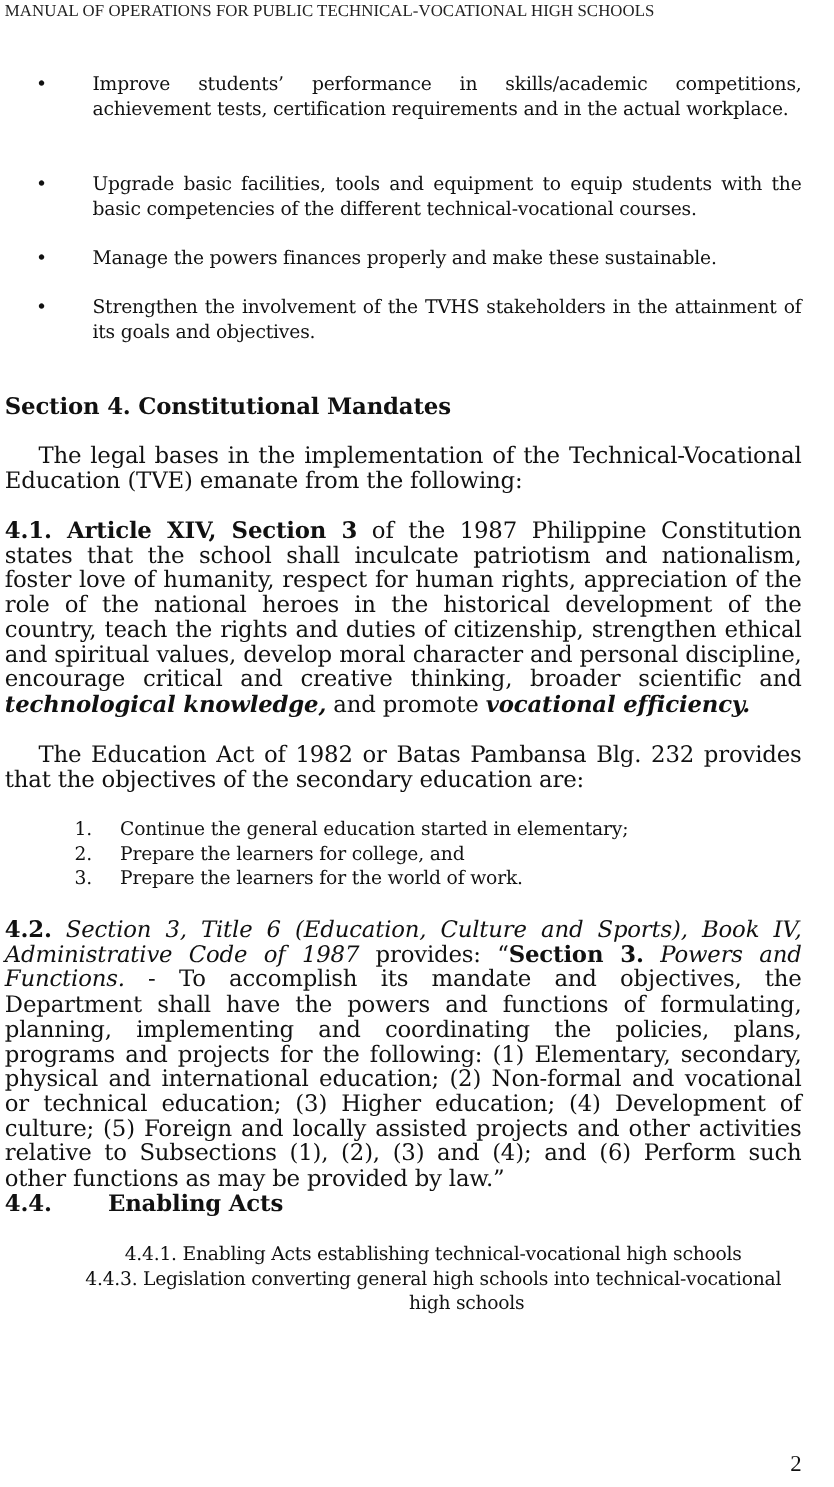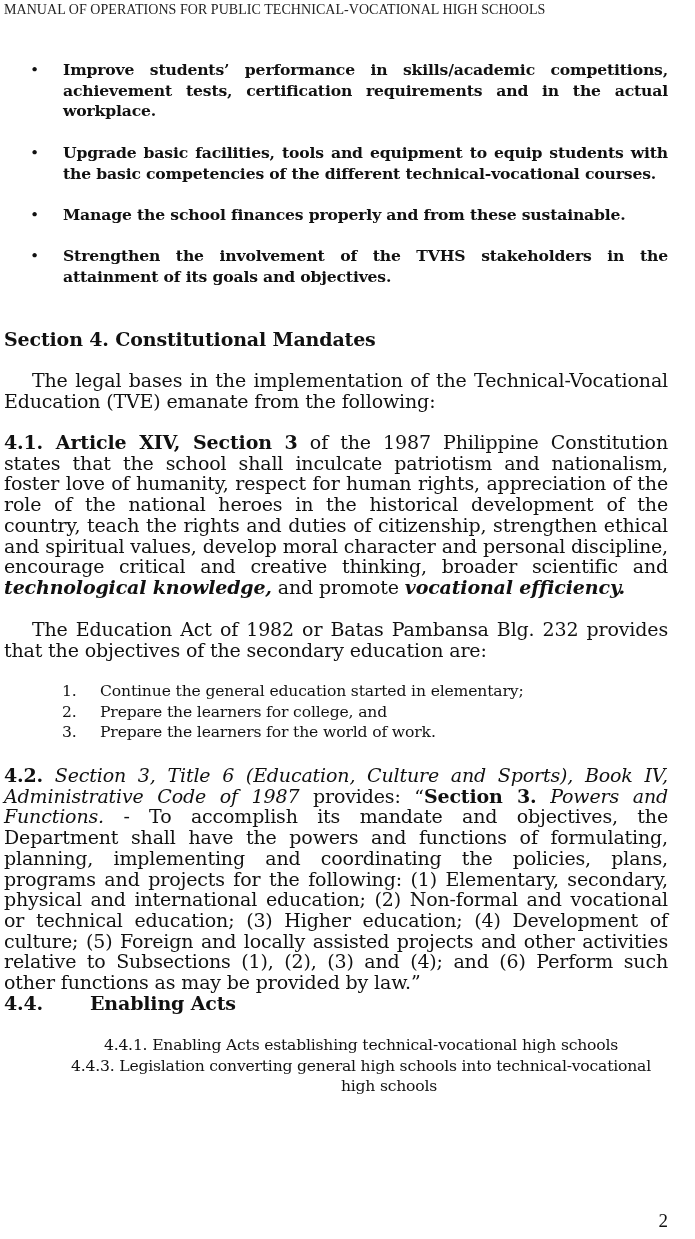--- a/index.html
+++ b/index.html
@@ -5,21 +5,21 @@
   html, body { margin:0; padding:0; background:#fff; }
   body { width:695px; height:1239px; position:relative; overflow:hidden; color:#111;
          font-family:"DejaVu Serif", serif; }
   .hdr { position:absolute; left:4px; top:2px; font-family:"Liberation Serif", serif; font-size:14px;
          letter-spacing:0.05px; color:#222; white-space:nowrap; }
   .blk { position:absolute; left:4px; width:664px; font-size:19px; line-height:20.7px;
          text-align:justify; letter-spacing:-0.15px; }
   .blk b { font-weight:bold; }
   .bul { position:absolute; left:30px; width:638px; font-size:15.6px; line-height:20.7px; text-align:justify; letter-spacing:-0.15px; }
   .bul .dot { position:absolute; left:0; top:0; }
-  .bul .txt { margin-left:33px; display:block;font-weight:bold; }
+  .bul .txt { margin-left:47px; display:block; }
   .indent { text-indent:28px; }
   .numlist { position:absolute; left:62px; font-size:15.6px; line-height:20.7px; letter-spacing:-0.15px; }
   .numlist .row { display:flex; }
   .numlist .n { width:38px; }
   .sublist { position:absolute; left:61px; width:600px; font-size:15.6px; line-height:20.7px; letter-spacing:-0.2px; }
   .sublist .row { padding-left:56px; text-indent:-56px;text-align:center; }
   .pagenum { position:absolute; right:27px; top:1210px; font-family:"Liberation Serif", serif; font-size:19px; }
   .sec { font-weight:bold; }
 </style>
 </head>
@@ -30,21 +30,21 @@
 <div class="bul" style="top:60px;">
   <span class="dot">•</span>
   <span class="txt">Improve students’ performance in skills/academic competitions, achievement tests, certification requirements and in the actual workplace.</span>
 </div>
 <div class="bul" style="top:143px;">
   <span class="dot">•</span>
   <span class="txt">Upgrade basic facilities, tools and equipment to equip students with the basic competencies of the different technical-vocational courses.</span>
 </div>
 <div class="bul" style="top:205px;">
   <span class="dot">•</span>
-  <span class="txt">Manage the school finances properly and from these sustainable.</span>
+  <span class="txt">Manage the powers finances properly and make these sustainable.</span>
 </div>
 <div class="bul" style="top:246px;">
   <span class="dot">•</span>
   <span class="txt">Strengthen the involvement of the TVHS stakeholders in the attainment of its goals and objectives.</span>
 </div>
 
 <div class="blk sec" style="top:329px;">Section 4. Constitutional Mandates</div>
 
 <div class="blk indent" style="top:370px;">The legal bases in the implementation of the Technical-Vocational Education (TVE) emanate from the following:</div>
 

